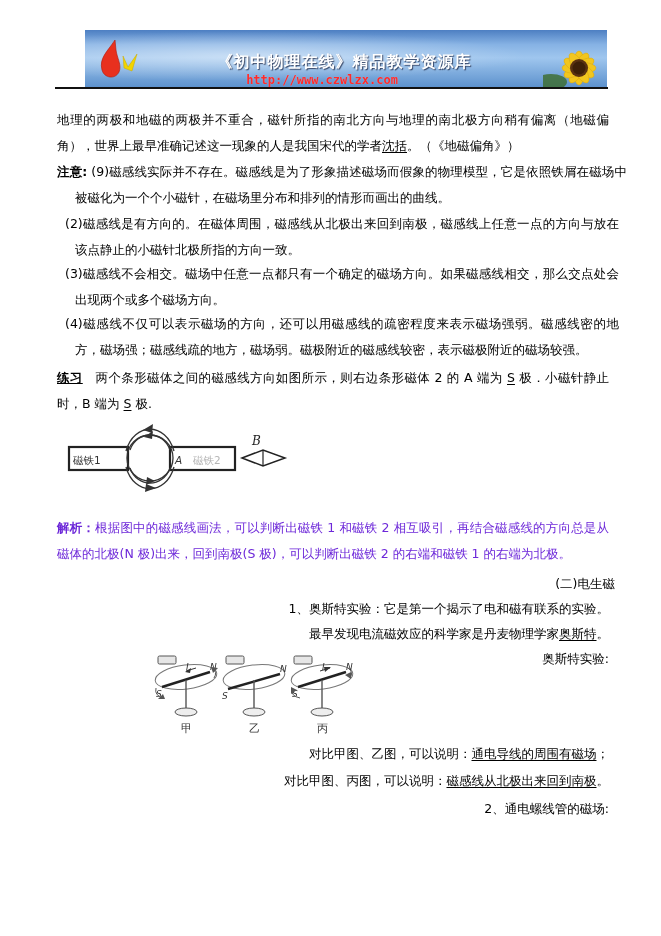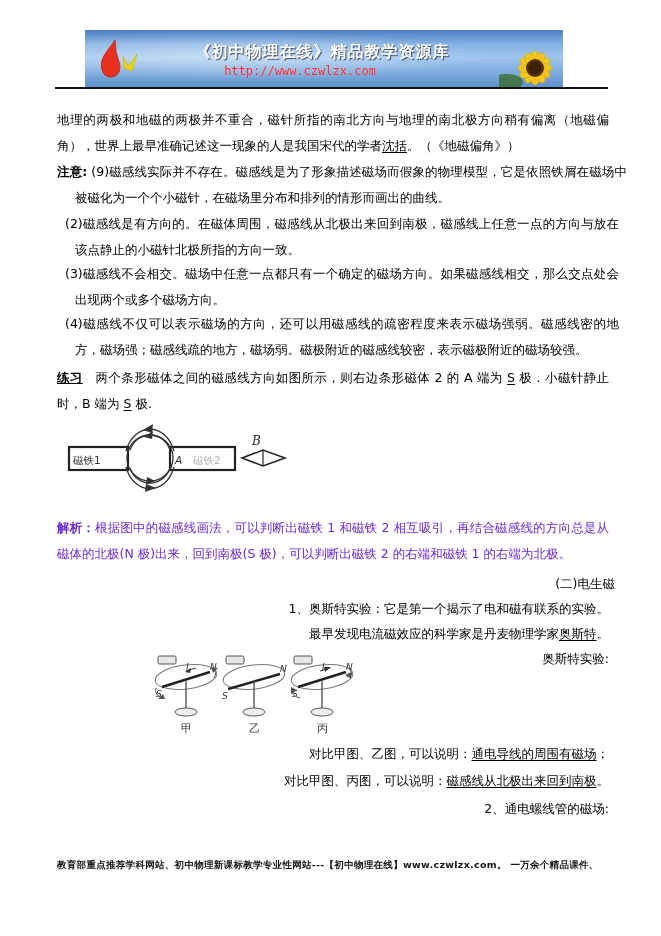--- a/index.html
+++ b/index.html
@@ -3,36 +3,36 @@
 <meta charset="utf-8">
 <style>
   html,body{margin:0;padding:0;}
   body{
     width:661px;height:936px;position:relative;background:#ffffff;
     font-family:"DejaVu Sans","Liberation Sans",sans-serif;
     color:#000;overflow:hidden;
   }
   
   .banner{
-    position:absolute;left:85px;top:30px;width:478px;height:58px;
+    position:absolute;left:85px;top:30px;width:522px;height:58px;
     background:
       radial-gradient(ellipse at 30% 45%, rgba(255,255,255,.45), transparent 55%),
       linear-gradient(180deg,#4d7fc2 0%,#86b2e4 25%,#9fc6ee 48%,#5b90cc 100%);
-    display:flex;align-items:center;overflow:hidden;
+    display:flex;align-items:flex-end;overflow:hidden;
   }
   .banner-logo{flex:0 0 60px;height:100%;position:relative;}
   .banner-center{flex:1;text-align:center;line-height:1.1;padding-top:4px;}
   .banner-title{
     font-family:"DejaVu Serif","Liberation Serif",serif;
     font-weight:bold;font-size:16px;color:#fff;
     text-shadow:1px 1px 1px rgba(20,30,60,.75);letter-spacing:1px;white-space:nowrap;
   }
   .banner-url{
     font-family:"DejaVu Sans Mono","Liberation Mono",monospace;
-    font-weight:normal;font-size:12px;color:#ff2a2a;
+    font-weight:bold;font-size:12px;color:#ff2a2a;
     transform:translateX(-22px);display:inline-block;margin-top:2px;
     text-shadow:0 0 1px rgba(255,255,255,.4);white-space:nowrap;
   }
   .banner-flower{flex:0 0 64px;height:100%;position:relative;}
   .rule{position:absolute;left:55px;top:87px;width:553px;height:2px;background:#111;}
   
   .para{
     position:absolute;left:57px;width:552px;
     font-size:12.5px;line-height:26px;text-align:justify;
   }
@@ -192,14 +192,13 @@
   </svg>
 </div>
 
 <p class="para plain" style="top:728px"><span>对比甲图、乙图，可以说明：</span><u>通电导线的周围有磁场</u><span>；</span></p>
 
 <p class="para plain" style="top:755px"><span>对比甲图、丙图，可以说明：</span><u>磁感线从北极出来回到南极</u><span>。</span></p>
 
 <p class="para plain" style="top:783px"><span>2、通电螺线管的磁场:</span></p>
 
 <div class="footer">
-  <div>教育部重点推荐学科网站、初中物理新课标教学专业性网站---【初中物理在线】www.czwlzx.com。 一万余个精品课件、</div>
 </div>
 
 </body></html>

